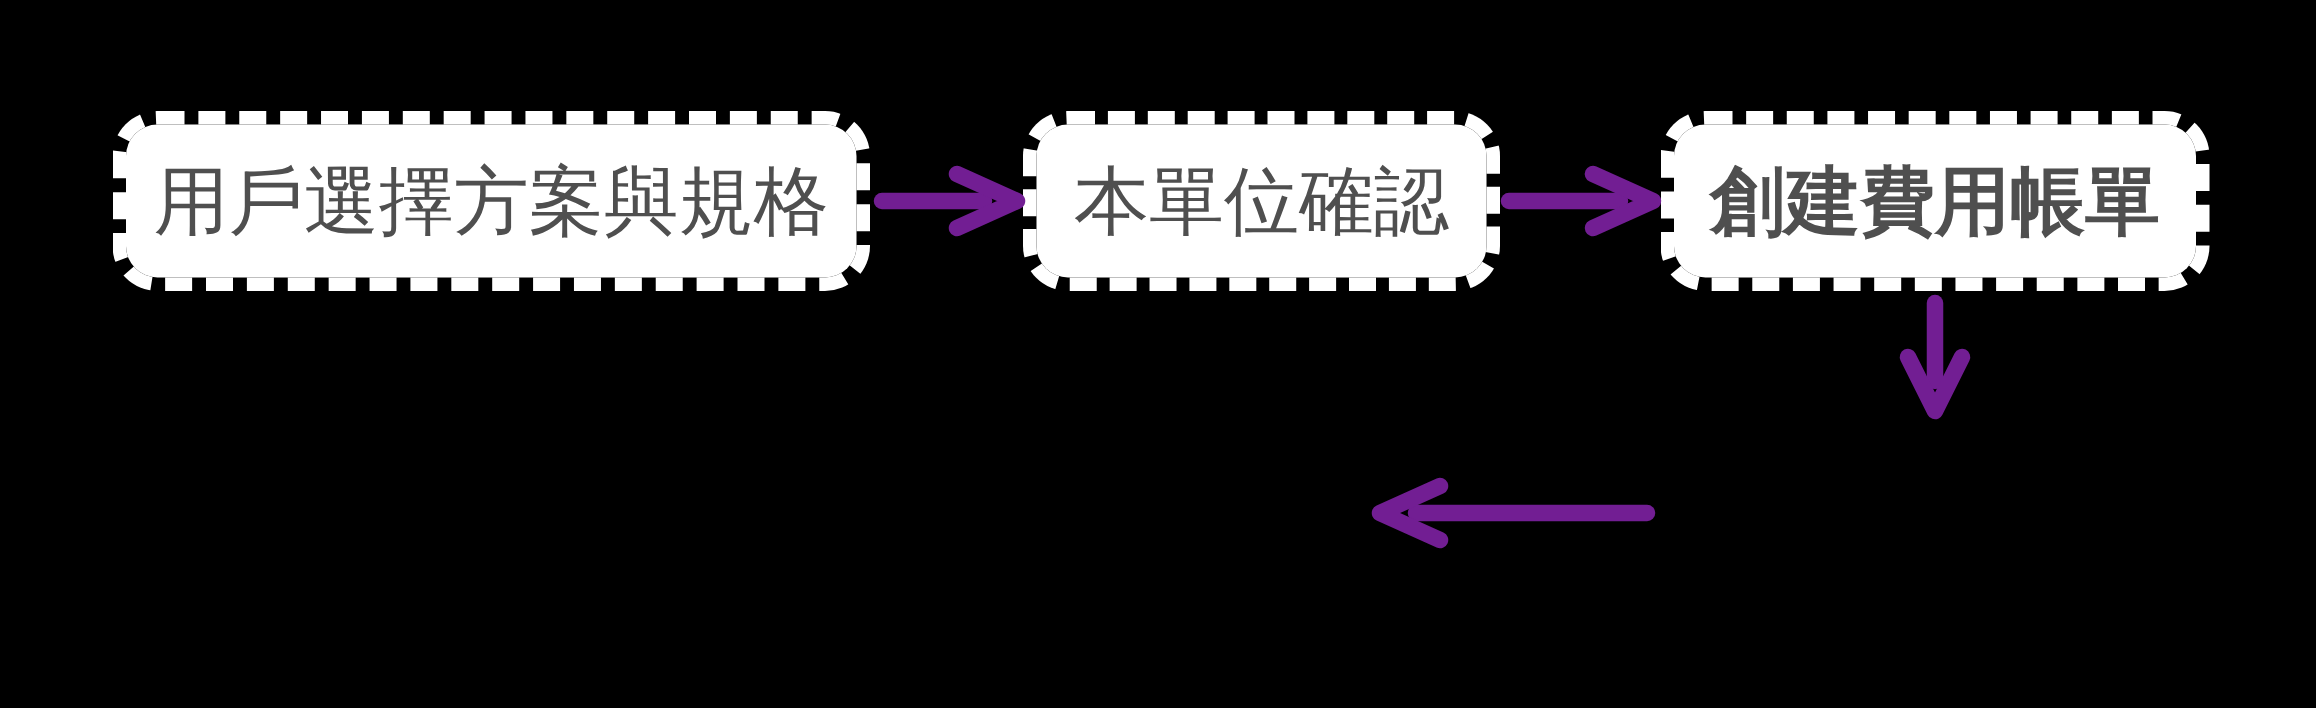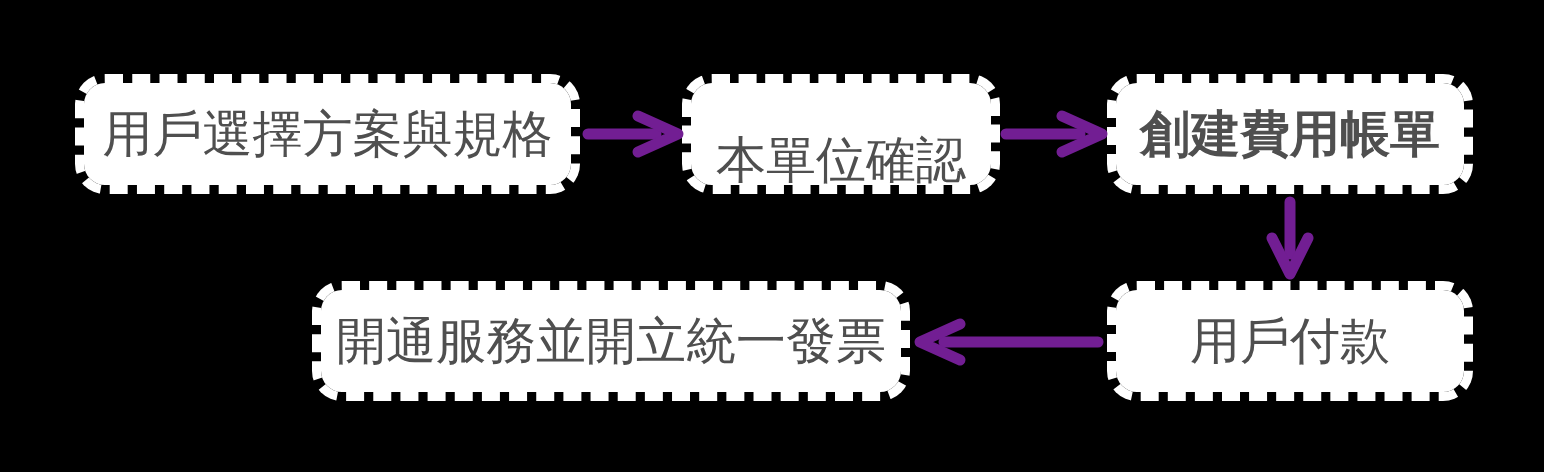--- a/index.html
+++ b/index.html
@@ -44,21 +44,21 @@
   }
   .arrow line, .arrow polyline {
     stroke: var(--accent);
     stroke-width: 11;
     fill: none;
     stroke-linecap: round;
     stroke-linejoin: round;
   }
   
   #node-select   { left: 75px;   top: 74px;  width: 505px; height: 120px; }
-  #node-confirm  { left: 682px;  top: 74px;  width: 318px; height: 120px; align-items: flex-end; }
+  #node-confirm  { left: 682px;  top: 74px;  width: 318px; height: 120px; }
   #node-bill     { left: 1107px; top: 74px;  width: 366px; height: 120px; font-weight: bold; }
   #node-activate { left: 312px;  top: 281px; width: 598px; height: 120px; }
   #node-pay      { left: 1107px; top: 281px; width: 366px; height: 120px; }
   #arrow-1 { left: 582px;  top: 110px; }
   #arrow-2 { left: 1000px; top: 110px; }
   #arrow-3 { left: 1266px; top: 196px; }
   #arrow-4 { left: 912px;  top: 318px; }
 </style>
 </head>
 <body>
@@ -70,27 +70,21 @@
   </div>
 
   <div class="node" id="node-confirm">
     <span class="node-label">本單位確認</span>
   </div>
 
   <div class="node" id="node-bill">
     <span class="node-label">創建費用帳單</span>
   </div>
 
-  <div class="node" id="node-pay">
-    <span class="node-label">用戶付款</span>
-  </div>
 
-  <div class="node" id="node-activate">
-    <span class="node-label">開通服務並開立統一發票</span>
-  </div>
 
   <svg class="arrow" id="arrow-1" width="100" height="48" viewBox="0 0 100 48">
     <line x1="6" y1="24" x2="74" y2="24"></line>
     <polyline points="56,6 96,24 56,42"></polyline>
   </svg>
 
   <svg class="arrow" id="arrow-2" width="108" height="48" viewBox="0 0 108 48">
     <line x1="6" y1="24" x2="80" y2="24"></line>
     <polyline points="62,6 102,24 62,42"></polyline>
   </svg>

